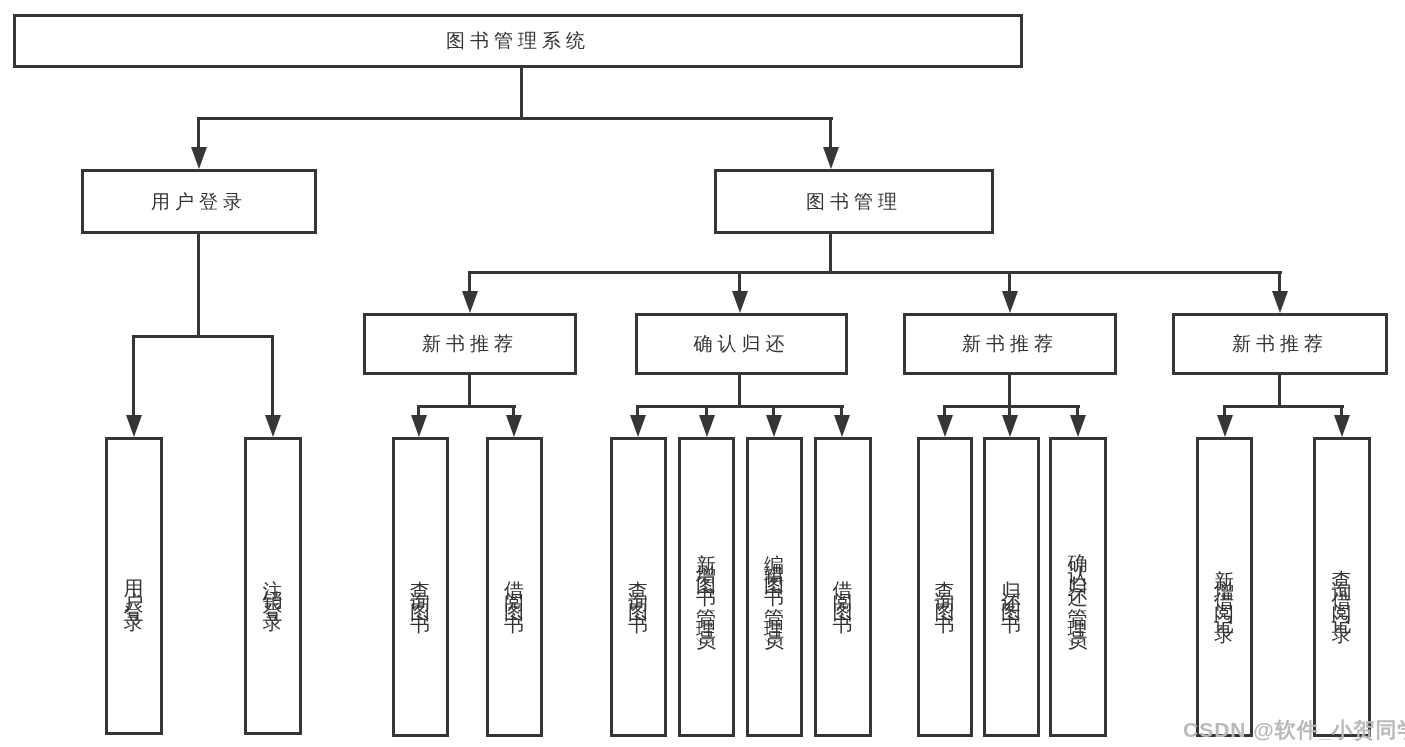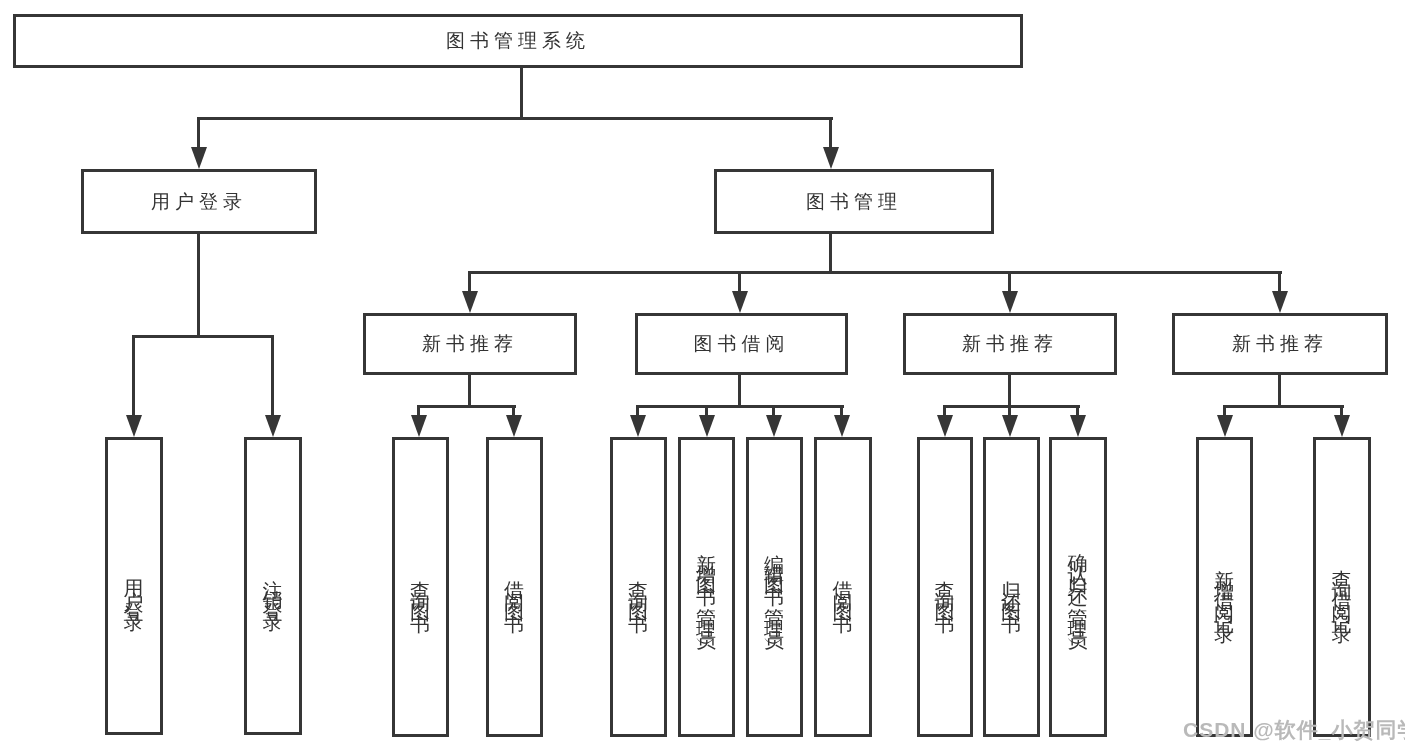--- a/index.html
+++ b/index.html
@@ -58,21 +58,21 @@
   <div class="vl" style="left:468px;top:271px;height:22px"></div>
   <div class="ar" style="left:462px;top:291px"></div>
   <div class="vl" style="left:738px;top:271px;height:22px"></div>
   <div class="ar" style="left:732px;top:291px"></div>
   <div class="vl" style="left:1008px;top:271px;height:22px"></div>
   <div class="ar" style="left:1002px;top:291px"></div>
   <div class="vl" style="left:1278px;top:271px;height:22px"></div>
   <div class="ar" style="left:1272px;top:291px"></div>
 
   <div class="box hbox" style="left:363px;top:313px;width:214px;height:62px">新书推荐</div>
-  <div class="box hbox" style="left:635px;top:313px;width:213px;height:62px">图书借阅</div>
+  <div class="box hbox" style="left:635px;top:313px;width:213px;height:62px">确认归还</div>
   <div class="box hbox" style="left:903px;top:313px;width:214px;height:62px">新书推荐</div>
   <div class="box hbox" style="left:1172px;top:313px;width:216px;height:62px">新书推荐</div>
 
   <div class="vl" style="left:468px;top:375px;height:32px"></div>
   <div class="hl" style="left:417px;top:405px;width:99px"></div>
   <div class="vl" style="left:417px;top:405px;height:12px"></div>
   <div class="ar" style="left:411px;top:415px"></div>
   <div class="vl" style="left:512px;top:405px;height:12px"></div>
   <div class="ar" style="left:506px;top:415px"></div>
 

